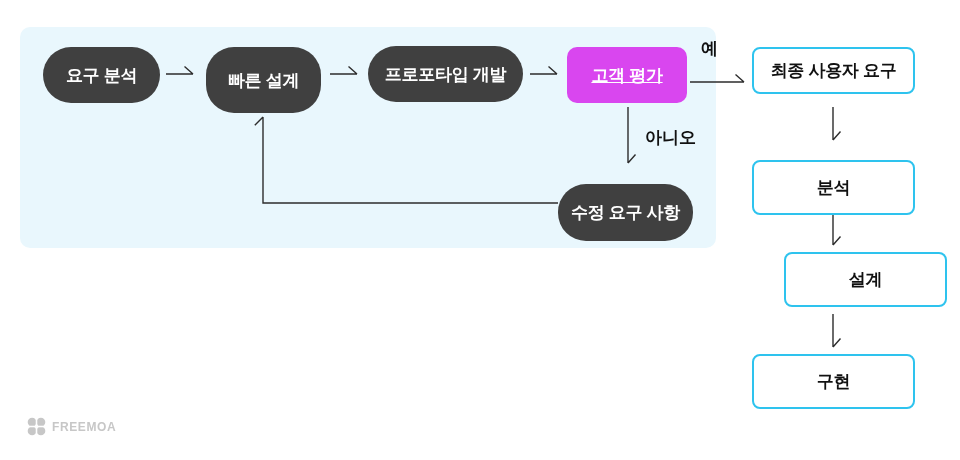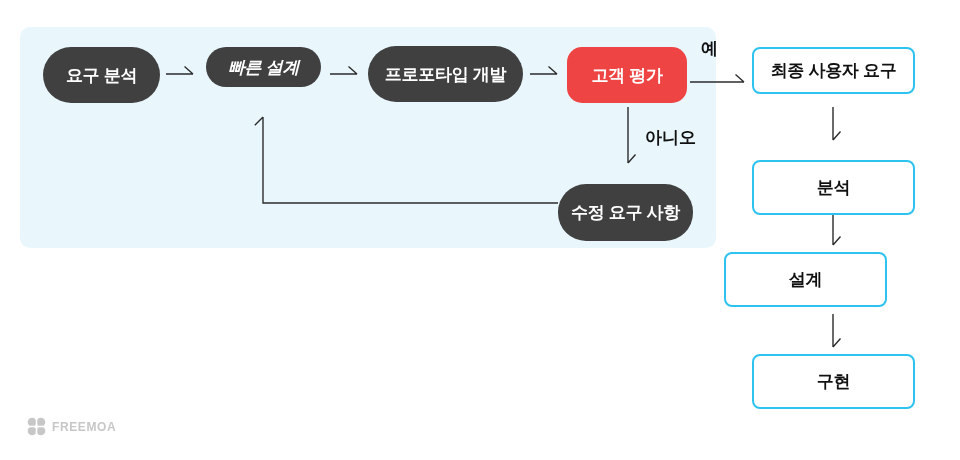--- a/index.html
+++ b/index.html
@@ -33,41 +33,42 @@
     font-weight: 700;
     letter-spacing: -0.3px;
     white-space: nowrap;
   }
   .pill {
     background: #404040;
     color: #ffffff;
     border-radius: 28px;
   }
   .eval {
-    background: #ef4444;
+    background: #d946ef;
     color: #ffffff;
-    border-radius: 15px;
+    border-radius: 10px;
+    text-decoration: underline;
   }
   .stagebox {
     background: #ffffff;
     color: #111111;
     border: 2px solid #2EC3EE;
     border-radius: 8px;
     box-sizing: border-box;
   }
   
   .n-req   { left: 43px;  top: 47px;  width: 117px; height: 56px; }
-  .n-quick { left: 206px; top: 47px;  width: 115px; height: 40px; font-style: italic; }
+  .n-quick { left: 206px; top: 47px;  width: 115px; height: 66px; }
   .n-proto { left: 368px; top: 46px;  width: 155px; height: 56px; }
   .n-eval  { left: 567px; top: 47px;  width: 120px; height: 56px; }
   .n-fix   { left: 558px; top: 184px; width: 135px; height: 57px; }
   
   .s-0 { left: 752px; top: 47px;  width: 163px; height: 47px; }
   .s-1 { left: 752px; top: 160px; width: 163px; height: 55px; }
-  .s-2 { left: 724px; top: 252px; width: 163px; height: 55px; }
+  .s-2 { left: 784px; top: 252px; width: 163px; height: 55px; }
   .s-3 { left: 752px; top: 354px; width: 163px; height: 55px; }
   .branch-label {
     position: absolute;
     font-size: 17px;
     font-weight: 700;
     color: #111111;
     white-space: nowrap;
   }
   .lbl-yes { left: 701px; top: 37px; }
   .lbl-no  { left: 645px; top: 126px; }

